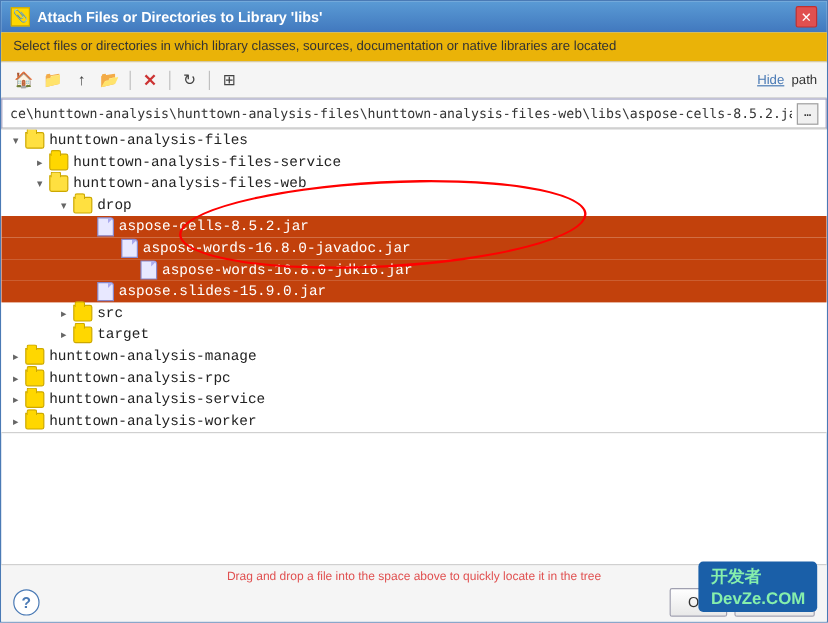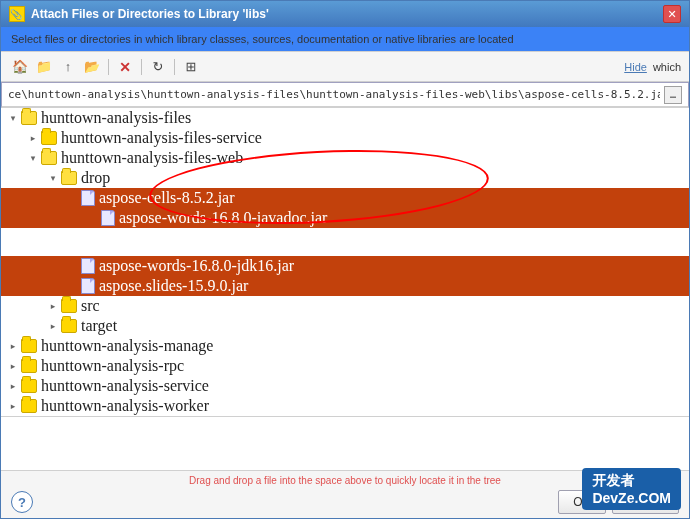--- a/index.html
+++ b/index.html
@@ -57,21 +57,21 @@
       color: white;
       display: flex;
       align-items: center;
       justify-content: center;
       font-size: 11px;
       cursor: pointer;
       border-radius: 2px;
     }
 
     .description-bar {
-      background: #3b82f6;
+      background: #eab308;
       border-bottom: 1px solid #d0d0d0;
       padding: 6px 10px;
       font-size: 11px;
       color: #333;
       flex-shrink: 0;
     }
 
     .toolbar {
       background: #f5f5f5;
       border-bottom: 1px solid #d0d0d0;
@@ -279,22 +279,22 @@
       right: 0;
       width: 0;
       height: 0;
       border-style: solid;
       border-width: 4px 4px 0 0;
       border-color: #aaaaee transparent transparent transparent;
     }
 
     .item-label {
       color: #222;
-      font-size: 16px;
-      font-family: Liberation Serif, serif;
+      font-size: 12px;
+      font-family: Liberation Mono, monospace;
     }
 
     .bottom-bar {
       background: #f5f5f5;
       border-top: 1px solid #d0d0d0;
       padding: 4px 10px;
       display: flex;
       flex-direction: column;
       gap: 4px;
       flex-shrink: 0;
@@ -363,21 +363,21 @@
       right: 8px;
       background: #1a5fa8;
       color: white;
       padding: 4px 10px;
       font-size: 14px;
       font-weight: bold;
       border-radius: 4px;
       pointer-events: none;
       z-index: 100;
     }
-    .watermark span { color: #ffffff; margin-top: 24px; }
+    .watermark span { color: #86efac; margin-top: 24px; }
   </style>
 </head>
 <body>
 
 <div class="window" style="position:relative;">
 
   <div class="title-bar">
     <div class="title-bar-left">
       <div class="title-icon">📎</div>
       <span class="title-text">Attach Files or Directories to Library 'libs'</span>
@@ -397,21 +397,21 @@
       <button class="toolbar-btn" title="New Folder">📂</button>
       <div class="toolbar-separator"></div>
       <button class="toolbar-btn" title="Delete" style="color:#cc3333; font-weight:bold; font-size:14px;">✕</button>
       <div class="toolbar-separator"></div>
       <button class="toolbar-btn" title="Refresh">↻</button>
       <div class="toolbar-separator"></div>
       <button class="toolbar-btn" title="Columns">⊞</button>
     </div>
     <div class="toolbar-right">
       <span class="hide-path-link">Hide</span>
-      <span class="path-label">which</span>
+      <span class="path-label">path</span>
     </div>
   </div>
 
   <div class="path-bar">
     <input class="path-input" readonly="" value="ce\hunttown-analysis\hunttown-analysis-files\hunttown-analysis-files-web\libs\aspose-cells-8.5.2.jar" style="">
     <div class="path-browse-btn">…</div>
   </div>
 
   <div class="tree-wrapper" style="flex:1; position:relative; overflow:hidden;">
     <div class="tree-container" id="tree-container">
@@ -439,21 +439,21 @@
         <div class="tree-item selected" style="padding-left: 64px;">
           <span class="tree-spacer"></span>
           <div class="file-icon"></div>
           <span class="item-label">aspose-cells-8.5.2.jar</span>
         </div>
         <div class="tree-item selected" style="padding-left: 84px;">
           <span class="tree-spacer"></span>
           <div class="file-icon"></div>
           <span class="item-label">aspose-words-16.8.0-javadoc.jar</span>
         </div>
-        <div class="tree-item selected" style="padding-left: 64px; margin-top: 28px;">
+        <div class="tree-item selected" style="padding-left: 100px;">
           <span class="tree-spacer"></span>
           <div class="file-icon"></div>
           <span class="item-label">aspose-words-16.8.0-jdk16.jar</span>
         </div>
         <div class="tree-item selected" style="padding-left: 64px;">
           <span class="tree-spacer"></span>
           <div class="file-icon"></div>
           <span class="item-label">aspose.slides-15.9.0.jar</span>
         </div>
         <div class="tree-item" style="padding-left: 44px;">

